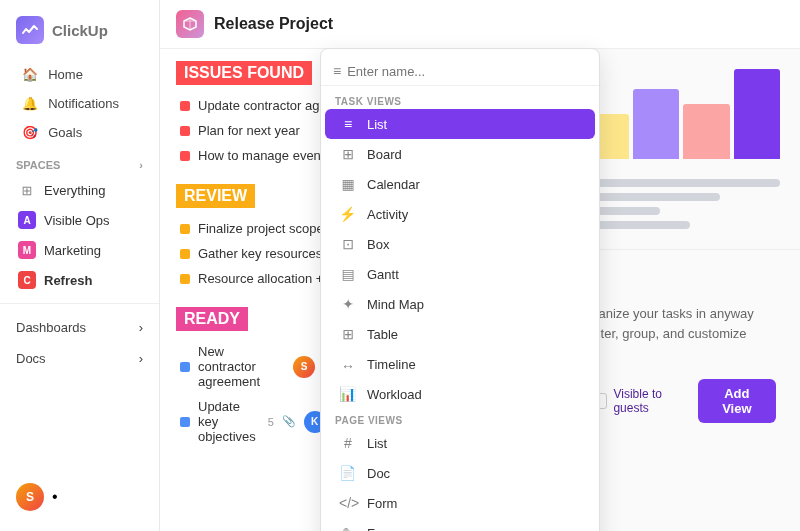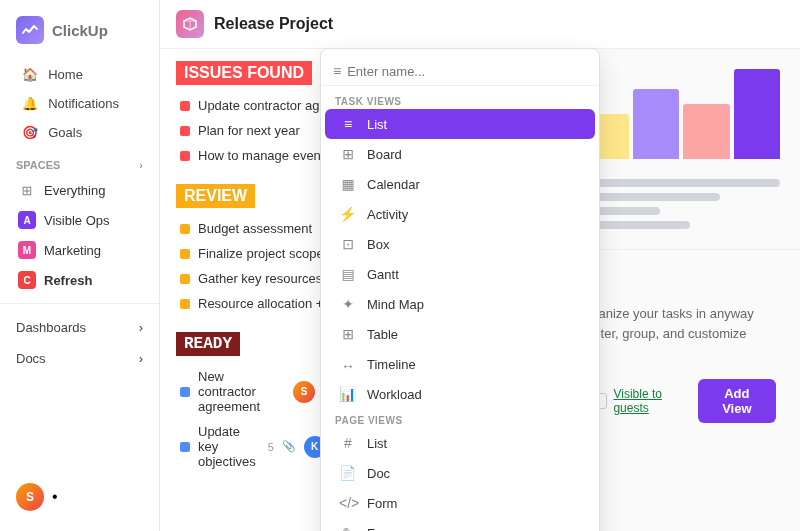--- a/index.html
+++ b/index.html
@@ -140,21 +140,21 @@
       display: inline-block;
       padding: 3px 8px;
       border-radius: 0;
       font-size: 16px;
       font-weight: 700;
       margin-bottom: 8px;
       text-transform: uppercase;
     }
     .badge-issues { background: #ff4d4f; color: #fff; }
     .badge-review { background: #faad14; color: #fff; }
-    .badge-ready { background: #7f1d1d; color: #fff; font-family: Liberation Mono, monospace; }
+    .badge-ready { background: #ec4899; color: #fff; }
 
     .task-item {
       display: flex;
       align-items: center;
       gap: 8px;
       padding: 5px 4px;
       cursor: pointer;
       border-radius: 3px;
     }
     .task-dot {
@@ -354,21 +354,21 @@
       justify-content: center;
       color: #fff;
       font-size: 10px;
     }
     .checkbox-unchecked {
       width: 16px;
       height: 16px;
       border: 1.5px solid #ccc;
       border-radius: 3px;
     }
-    .guest-label { font-size: 12px; color: #15803d; text-decoration: underline; }
+    .guest-label { font-size: 12px; color: #4c1d95; }
     .add-view-btn {
       margin-left: auto;
       background: #7c3aed;
       color: #fff;
       border: none;
       border-radius: 6px;
       padding: 7px 14px;
       font-size: 13px;
       font-weight: 600;
       cursor: pointer;
@@ -486,25 +486,20 @@
         <div class="task-item">
           <div class="task-dot dot-red"></div>
           <span class="task-name">How to manage event...</span>
         </div>
       </div>
 
       <div class="status-group">
         <div class="status-badge badge-review">REVIEW</div>
         <div class="task-item">
           <div class="task-dot dot-yellow"></div>
-          <span class="task-name">Budget assessment</span>
-          <span class="task-count">5</span>
-        </div>
-        <div class="task-item">
-          <div class="task-dot dot-yellow"></div>
           <span class="task-name">Finalize project scope...</span>
         </div>
         <div class="task-item">
           <div class="task-dot dot-yellow"></div>
           <span class="task-name">Gather key resources</span>
         </div>
         <div class="task-item">
           <div class="task-dot dot-yellow"></div>
           <span class="task-name">Resource allocation  +</span>
         </div>

